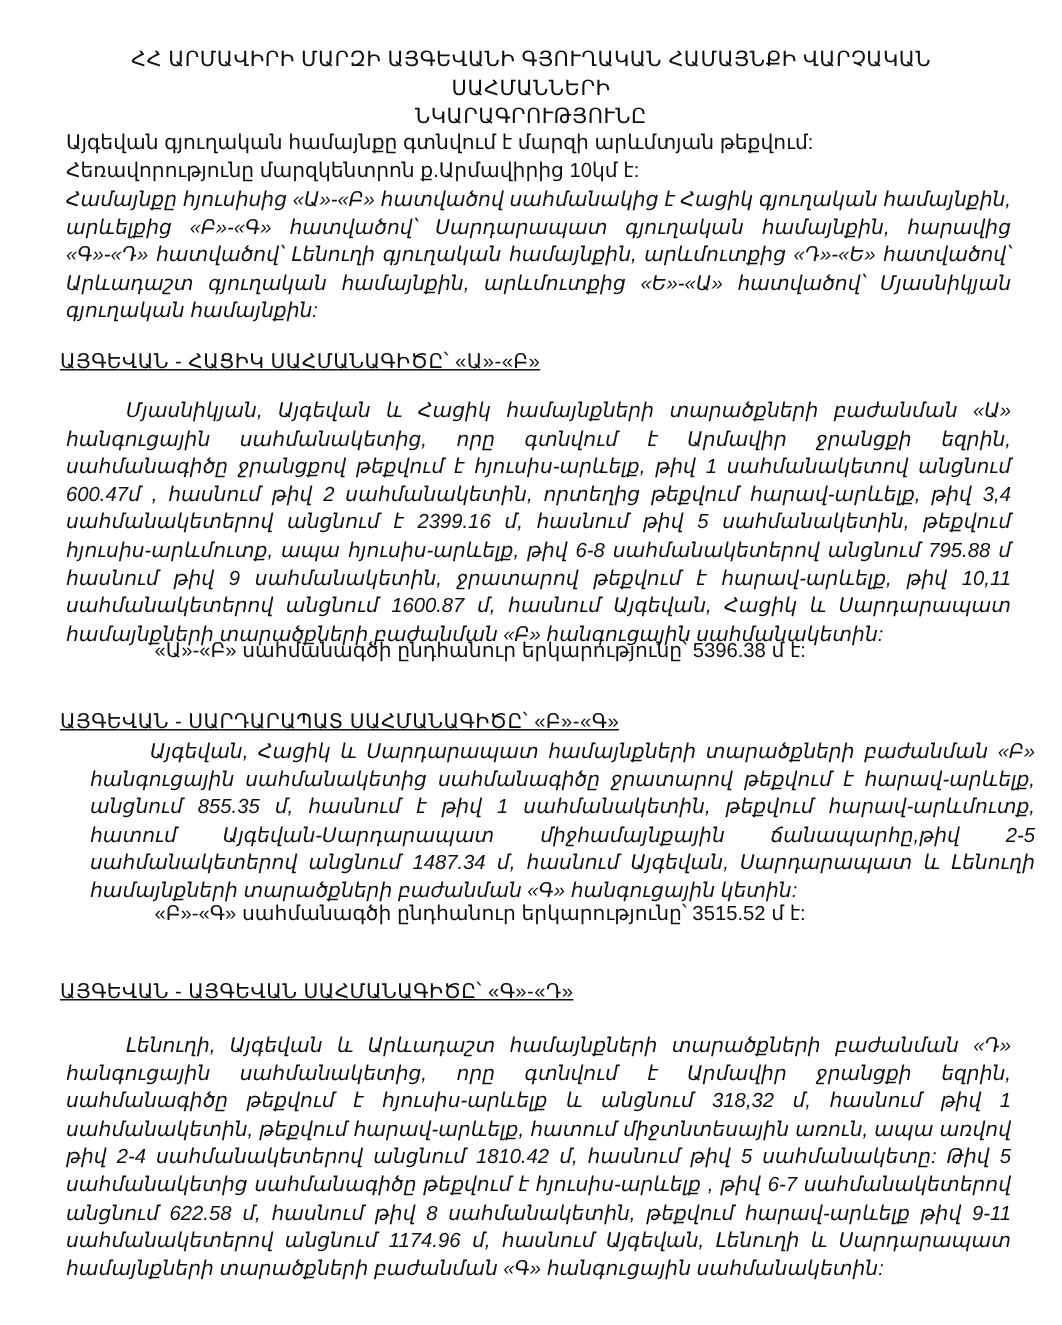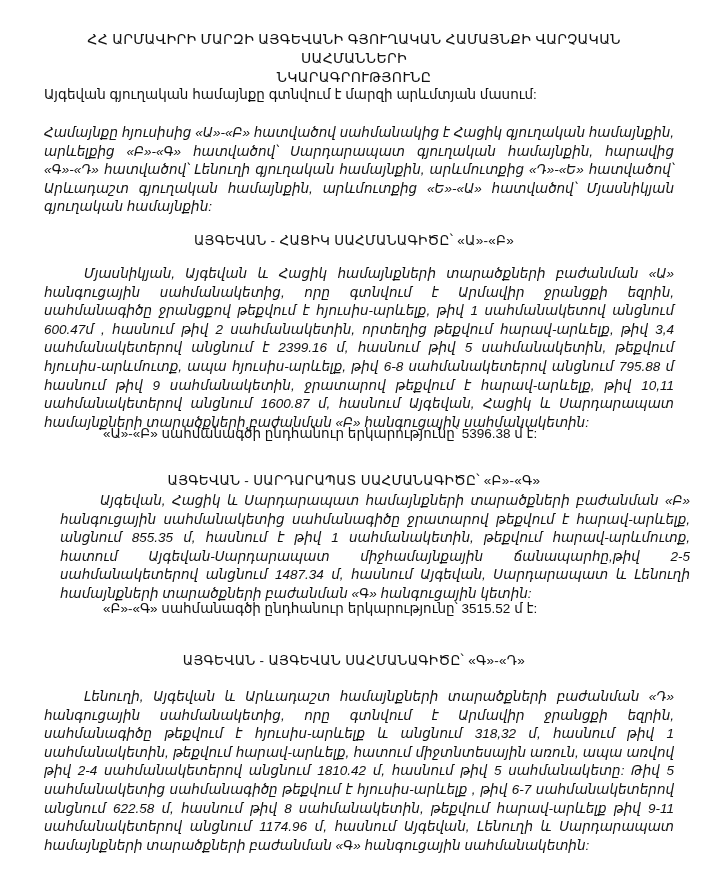--- a/index.html
+++ b/index.html
@@ -1,39 +1,40 @@
 <!DOCTYPE html>
 <html><head>
 <meta charset="utf-8">
 <style>
   html, body { margin:0; padding:0; background:#ffffff; }
   body { width:708px; height:883px; overflow:hidden; position:relative;
          font-family:"Liberation Sans", "DejaVu Sans", sans-serif; color:#111; }
   .page { position:absolute; left:0; top:0; width:572px; height:883px; }
   .title { position:absolute; left:40px; width:628px; text-align:center;
            font-size:14px; line-height:19px; letter-spacing:0.3px; }
-  .heading { position:absolute; left:40px; width:628px; text-align:center;
-             font-size:13.5px; line-height:18px; letter-spacing:0.3px; }
+  .heading { position:absolute; left:40px; width:628px; 
+             font-size:13.5px; line-height:18px; letter-spacing:0.3px;text-decoration:underline; }
   .para { position:absolute; left:44px; width:630px; font-size:13.5px;
           line-height:18.6px; text-align:justify;font-style:italic; }
   .para .indent { display:inline-block; width:40px; }
   .line { position:absolute; left:44px; font-size:13.5px; line-height:18px; white-space:nowrap; }
   .total { position:absolute; left:66px; font-size:13.5px; line-height:18px; white-space:nowrap;margin-left:37px; }
 </style>
 </head>
 <body>
 
 <div class="page">
 
   <div class="title" style="top:30px;">
     <div>ՀՀ ԱՐՄԱՎԻՐԻ ՄԱՐԶԻ ԱՅԳԵՎԱՆԻ ԳՅՈՒՂԱԿԱՆ ՀԱՄԱՅՆՔԻ ՎԱՐՉԱԿԱՆ ՍԱՀՄԱՆՆԵՐԻ</div>
     <div>ՆԿԱՐԱԳՐՈՒԹՅՈՒՆԸ</div>
   </div>
 
-  <div class="line" style="top:86px;">Այգեվան գյուղական համայնքը գտնվում է մարզի արևմտյան մասում:</div>
+  <div class="line" style="top:86px;">Այգեվան գյուղական համայնքը գտնվում է մարզի արևմտյան թեքվում:</div>
+  <div class="line" style="top:105px;">Հեռավորությունը մարզկենտրոն ք.Արմավիրից 10կմ է:</div>
   <div class="para" style="top:124px;">
     <span>Համայնքը հյուսիսից «Ա»-«Բ» հատվածով սահմանակից է Հացիկ գյուղական համայնքին, արևելքից «Բ»-«Գ» հատվածով՝ Սարդարապատ գյուղական համայնքին, հարավից «Գ»-«Դ» հատվածով՝ Լենուղի գյուղական համայնքին, արևմուտքից «Դ»-«Ե» հատվածով՝ Արևադաշտ գյուղական համայնքին, արևմուտքից «Ե»-«Ա» հատվածով՝ Մյասնիկյան գյուղական համայնքին:</span>
   </div>
 
   <div class="heading" style="top:232px;">ԱՅԳԵՎԱՆ - ՀԱՑԻԿ ՍԱՀՄԱՆԱԳԻԾԸ՝ «Ա»-«Բ»</div>
   <div class="para" style="top:265px;">
     <span class="indent"></span><span>Մյասնիկյան, Այգեվան և Հացիկ համայնքների տարածքների բաժանման «Ա» հանգուցային սահմանակետից, որը գտնվում է Արմավիր ջրանցքի եզրին, սահմանագիծը ջրանցքով թեքվում է հյուսիս-արևելք, թիվ 1 սահմանակետով անցնում 600.47մ , հասնում թիվ 2 սահմանակետին, որտեղից թեքվում հարավ-արևելք, թիվ 3,4 սահմանակետերով անցնում է 2399.16 մ, հասնում թիվ 5 սահմանակետին, թեքվում հյուսիս-արևմուտք, ապա հյուսիս-արևելք, թիվ 6-8 սահմանակետերով անցնում 795.88 մ հասնում թիվ 9 սահմանակետին, ջրատարով թեքվում է հարավ-արևելք, թիվ 10,11 սահմանակետերով անցնում 1600.87 մ, հասնում Այգեվան, Հացիկ և Սարդարապատ համայնքների տարածքների բաժանման «Բ» հանգուցային սահմանակետին:</span>
   </div>
   <div class="total" style="top:425px;">«Ա»-«Բ» սահմանագծի ընդհանուր երկարությունը՝ 5396.38 մ է:</div>
 

